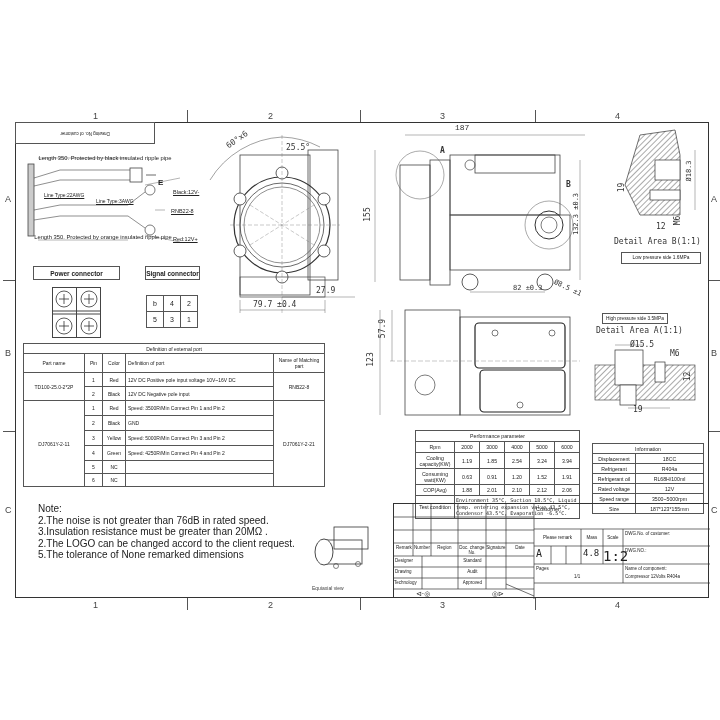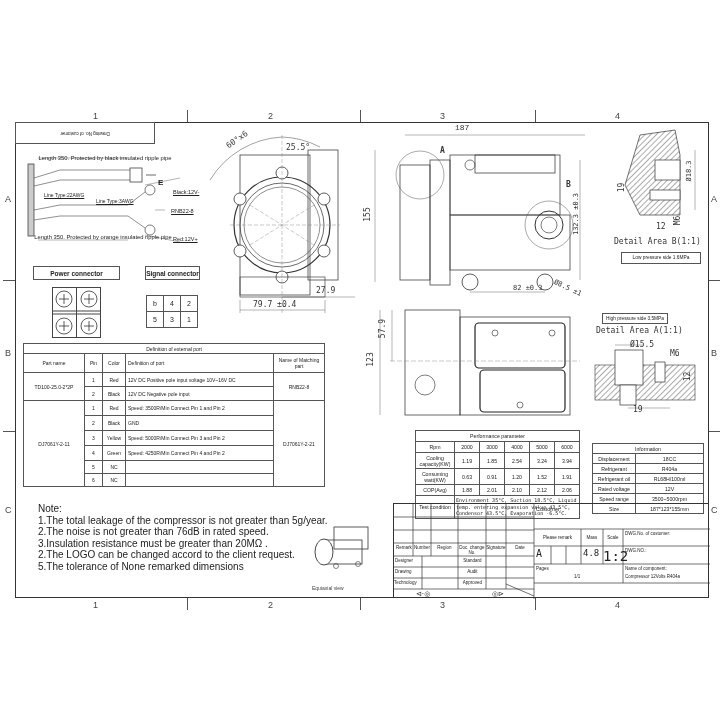--- a/index.html
+++ b/index.html
@@ -363,21 +363,20 @@
       </tr>
   <tr>
         <td>Size</td>
         <td>187*123*155mm</td>
       </tr>
 </tbody>
   </table>
 
 <div class="notes">
   <div>Note:</div>
-  <div>1.The total leakage of the compressor is not greater than 5g/year.</div>
   <div>2.The noise is not greater than 76dB in rated speed.</div>
   <div>3.Insulation resistance must be greater than 20MΩ .</div>
   <div>2.The LOGO can be changed accord to the client request.</div>
   <div>5.The tolerance of None remarked dimensions</div>
 </div>
 
 <svg class="abs" style="left:312px;top:522px;" width="60" height="50">
   <rect x="22" y="5" width="34" height="22" fill="none" stroke="#333" stroke-width="0.8"></rect>
   <rect x="14" y="18" width="36" height="24" fill="none" stroke="#333" stroke-width="0.8"></rect>
   <ellipse cx="12" cy="30" rx="9" ry="13" fill="#fff" stroke="#333" stroke-width="0.9"></ellipse>

